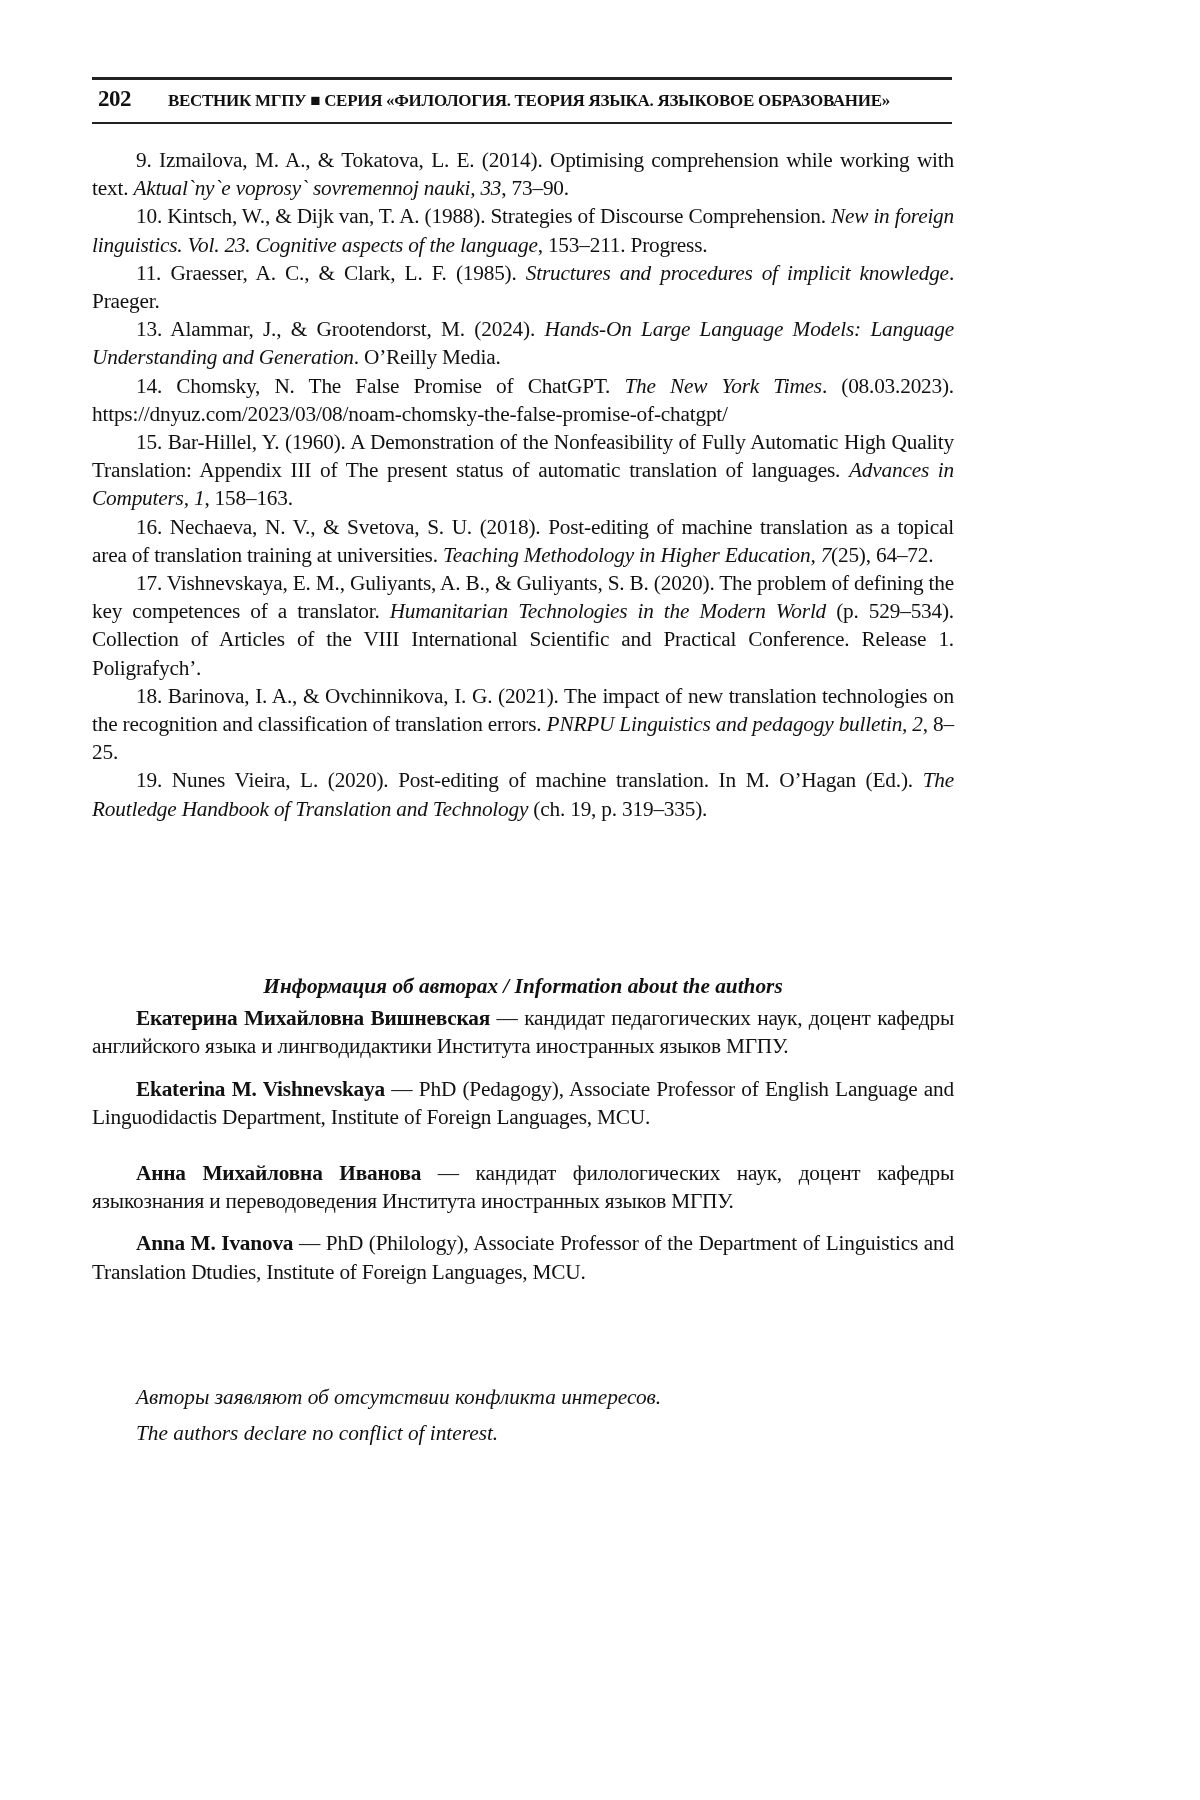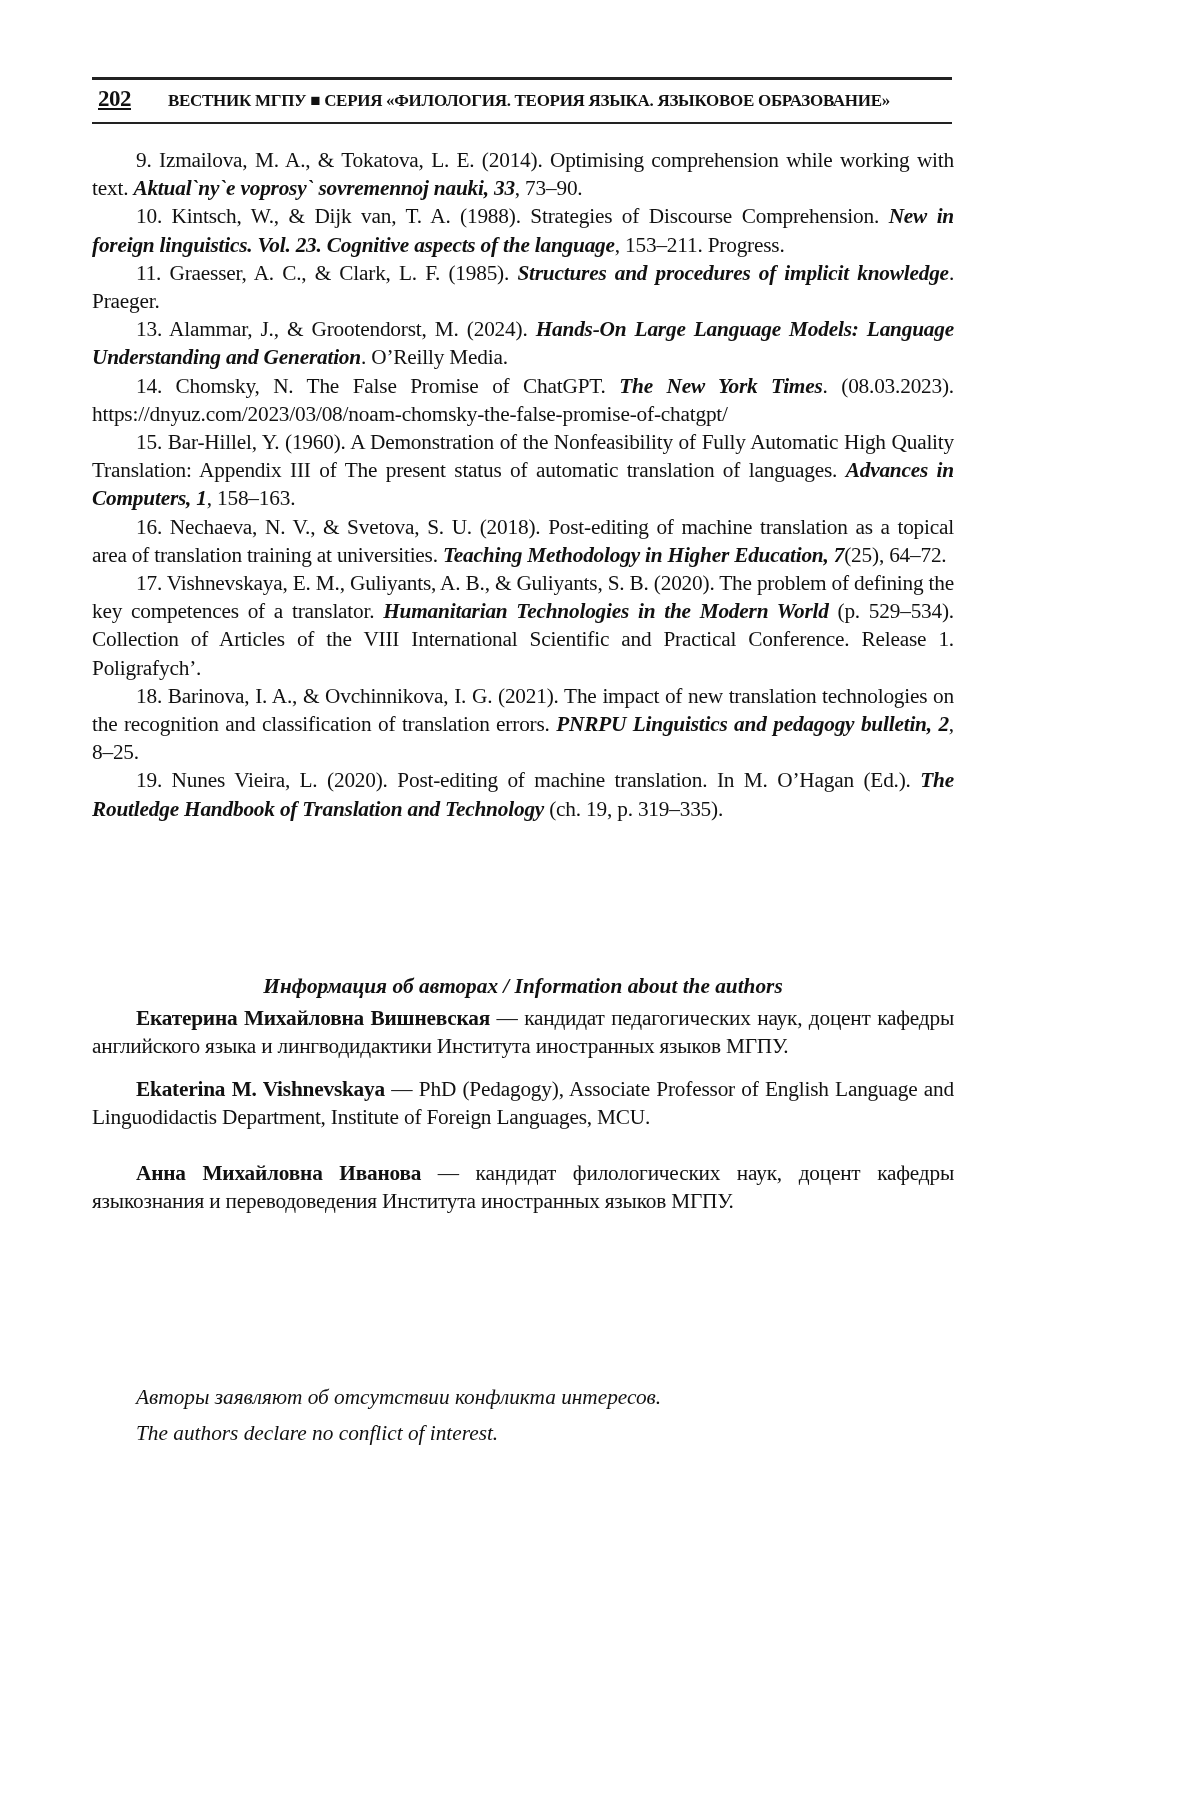--- a/index.html
+++ b/index.html
@@ -1,26 +1,26 @@
 <!DOCTYPE html>
 <html><head>
 <meta charset="utf-8">
 <style>
   html, body { margin: 0; padding: 0; background: #ffffff; }
   body { width: 1200px; height: 1800px; position: relative; overflow: hidden;
          font-family: "Liberation Serif", "DejaVu Serif", serif; color: #111; }
   .header { position: absolute; left: 92px; top: 77px; width: 860px; }
   .rule-top { height: 3px; background: #222; }
   .header-row { display: flex; align-items: baseline; height: 36px; padding-top: 6px; }
-  .page-num { font-weight: bold; font-size: 23px; letter-spacing: -0.5px; width: 70px; padding-left: 6px; text-decoration: underline; }
+  .page-num { font-weight: bold; font-size: 23px; letter-spacing: -0.5px; width: 70px; padding-left: 6px; }
   .running-title { font-weight: bold; font-size: 17px; letter-spacing: -0.3px; white-space: nowrap; }
   .rule-bottom { height: 2px; background: #222; }
   .content { position: absolute; left: 92px; top: 146px; width: 862px; font-size: 21.3px; line-height: 28.2px; }
   .ref { text-align: justify; text-indent: 44px; margin: 0; letter-spacing: -0.2px; }
-  .ref i { font-style: italic; font-weight: bold; }
+  .ref i { font-style: italic; }
   .authors { position: absolute; left: 92px; top: 972px; width: 862px; font-size: 21.3px; line-height: 28.2px; }
   .authors-heading { text-align: center; font-weight: bold; font-style: italic; margin: 0 0 4px 0; }
   .author-p { text-align: justify; text-indent: 44px; margin: 0; letter-spacing: -0.2px; }
   .author-p b { font-weight: bold; font-family: Liberation Serif, serif; }
   .gap-sm { height: 14px; }
   .gap-md { height: 28px; }
   .conflict { position: absolute; left: 136px; top: 1379px; font-size: 21.3px; line-height: 36px; font-style: italic; }
 </style>
 </head>
 <body>
@@ -48,18 +48,19 @@
 </div>
 
 <div class="authors">
   <p class="authors-heading">Информация об авторах / Information about the authors</p>
   <p class="author-p"><b>Екатерина Михайловна Вишневская</b><span> — кандидат педагогических наук, доцент кафедры английского языка и лингводидактики Института иностранных языков МГПУ.</span></p>
   <div class="gap-sm"></div>
   <p class="author-p"><b>Ekaterina M. Vishnevskaya</b><span> — PhD (Pedagogy), Associate Professor of English Language and Linguodidactis Department, Institute of Foreign Languages, MCU.</span></p>
   <div class="gap-md"></div>
   <p class="author-p"><b>Анна Михайловна Иванова</b><span> — кандидат филологических наук, доцент кафедры языкознания и переводоведения Института иностранных языков МГПУ.</span></p>
   <div class="gap-sm"></div>
+  <p class="author-p"><b>Anna M. Ivanova</b><span> — PhD (Philology), Associate Professor of the Department of Linguistics and Translation Dtudies, Institute of Foreign Languages, MCU.</span></p>
 </div>
 
 <div class="conflict">
   <div>Авторы заявляют об отсутствии конфликта интересов.</div>
   <div>The authors declare no conflict of interest.</div>
 </div>
 
 </body></html>

